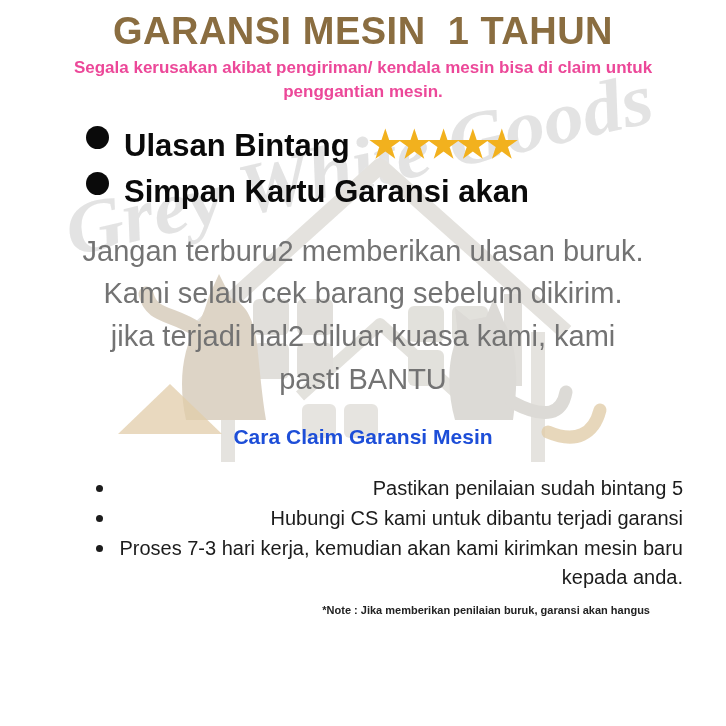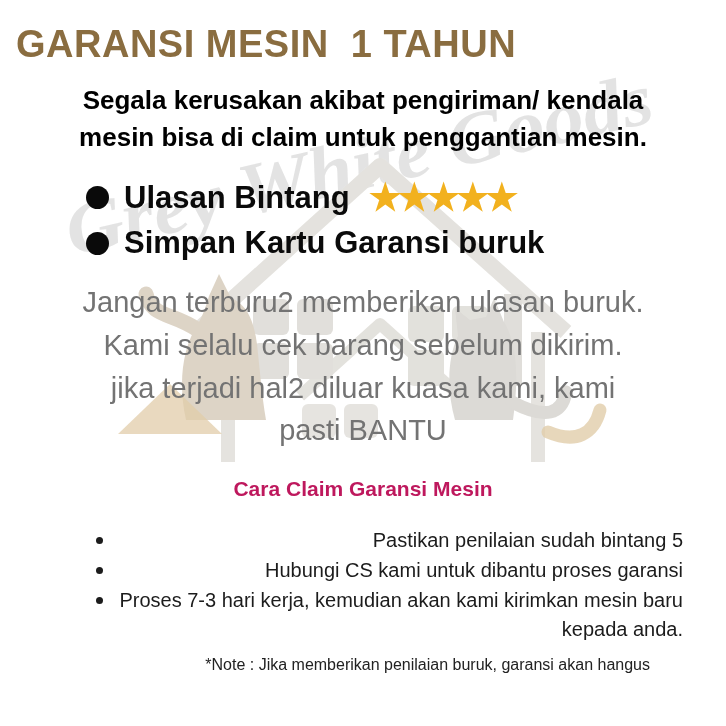--- a/index.html
+++ b/index.html
@@ -14,39 +14,40 @@
   
   .watermark {
     position:absolute; inset:0;
     z-index:0;
     pointer-events:none;
   }
   
   .content { position:relative; z-index:1; }
 
   .title {
-    margin:16px; padding-top:7px;
+    margin:3px; padding-top:7px;
+    text-align:center;
     font-size:38px;
     font-weight:800;
     letter-spacing:0.5px;
     color:#8a6d40;
     white-space:pre;
   }
   .subtitle {
     width:620px;
     margin:0 auto 0;
     text-align:center;
-    font-size:26px;
+    font-size:17px;
     font-weight:700;
     line-height:1.42;
-    color:#000000;
+    color:#ec4899;
   }
   .highlights { margin:22px 0 0 86px; }
   .hl-row {
-    display:flex; align-items:center; gap:15px;
+    display:flex; gap:15px;
     font-size:31px; font-weight:700; color:#0a0a0a;
     line-height:1.3; margin-bottom:5px;
   }
   .dot {
     flex:0 0 auto;
     width:23px; height:23px; border-radius:50%;
     background:#0a0a0a;
   }
   .stars {
     color:#f2b11e;
@@ -64,21 +65,21 @@
     font-size:29px;
     font-weight:400;
     line-height:1.47;
     color:#737373;
   }
   .claim-heading {
     margin:25px 0 0;
     text-align:center;
     font-size:21px;
     font-weight:700;
-    color:#be185d;
+    color:#1d4ed8;
   }
   .steps {
     width:590px;
     margin:25px 0 0 93px;
     padding:0;
     list-style:none;
   }
   .steps li {
     position:relative;
     padding-left:22px;
@@ -90,22 +91,22 @@
   }
   .steps li::before {
     content:"";
     position:absolute; left:3px; top:11px;
     width:7px; height:7px; border-radius:50%;
     background:#1c1c1c;
   }
   .footnote {
     margin:12px 76px 0 0;
     text-align:right;
-    font-size:16px;
-    font-weight:400;
+    font-size:11px;
+    font-weight:700;
     color:#222;
   }
 </style>
 </head>
 <body>
 
 <div class="canvas">
 
   <svg class="watermark" viewBox="0 0 726 726" width="726" height="726" aria-hidden="true">
     <g opacity="0.85">
@@ -155,31 +156,31 @@
     <p class="subtitle">Segala kerusakan akibat pengiriman/ kendala mesin bisa di claim untuk penggantian mesin.</p>
 
     <div class="highlights">
       <div class="hl-row">
         <span class="dot"></span>
         <span>Ulasan Bintang</span>
         <span class="stars">★★★★★</span>
       </div>
       <div class="hl-row">
         <span class="dot"></span>
-        <span>Simpan Kartu Garansi buruk</span>
+        <span>Simpan Kartu Garansi akan</span>
 
       </div>
     </div>
 
     <p class="reassure">Jangan terburu2 memberikan ulasan buruk. Kami selalu cek barang sebelum dikirim. jika terjadi hal2 diluar kuasa kami, kami pasti BANTU</p>
 
     <h2 class="claim-heading">Cara Claim Garansi Mesin</h2>
 
     <ul class="steps">
       <li>Pastikan penilaian sudah bintang 5</li>
-      <li>Hubungi CS kami untuk dibantu proses garansi</li>
+      <li>Hubungi CS kami untuk dibantu terjadi garansi</li>
       <li>Proses 7-3 hari kerja, kemudian akan kami kirimkan mesin baru kepada anda.</li>
     </ul>
 
     <p class="footnote">*Note : Jika memberikan penilaian buruk, garansi akan hangus</p>
 
   </div>
 </div>
 
 </body></html>

